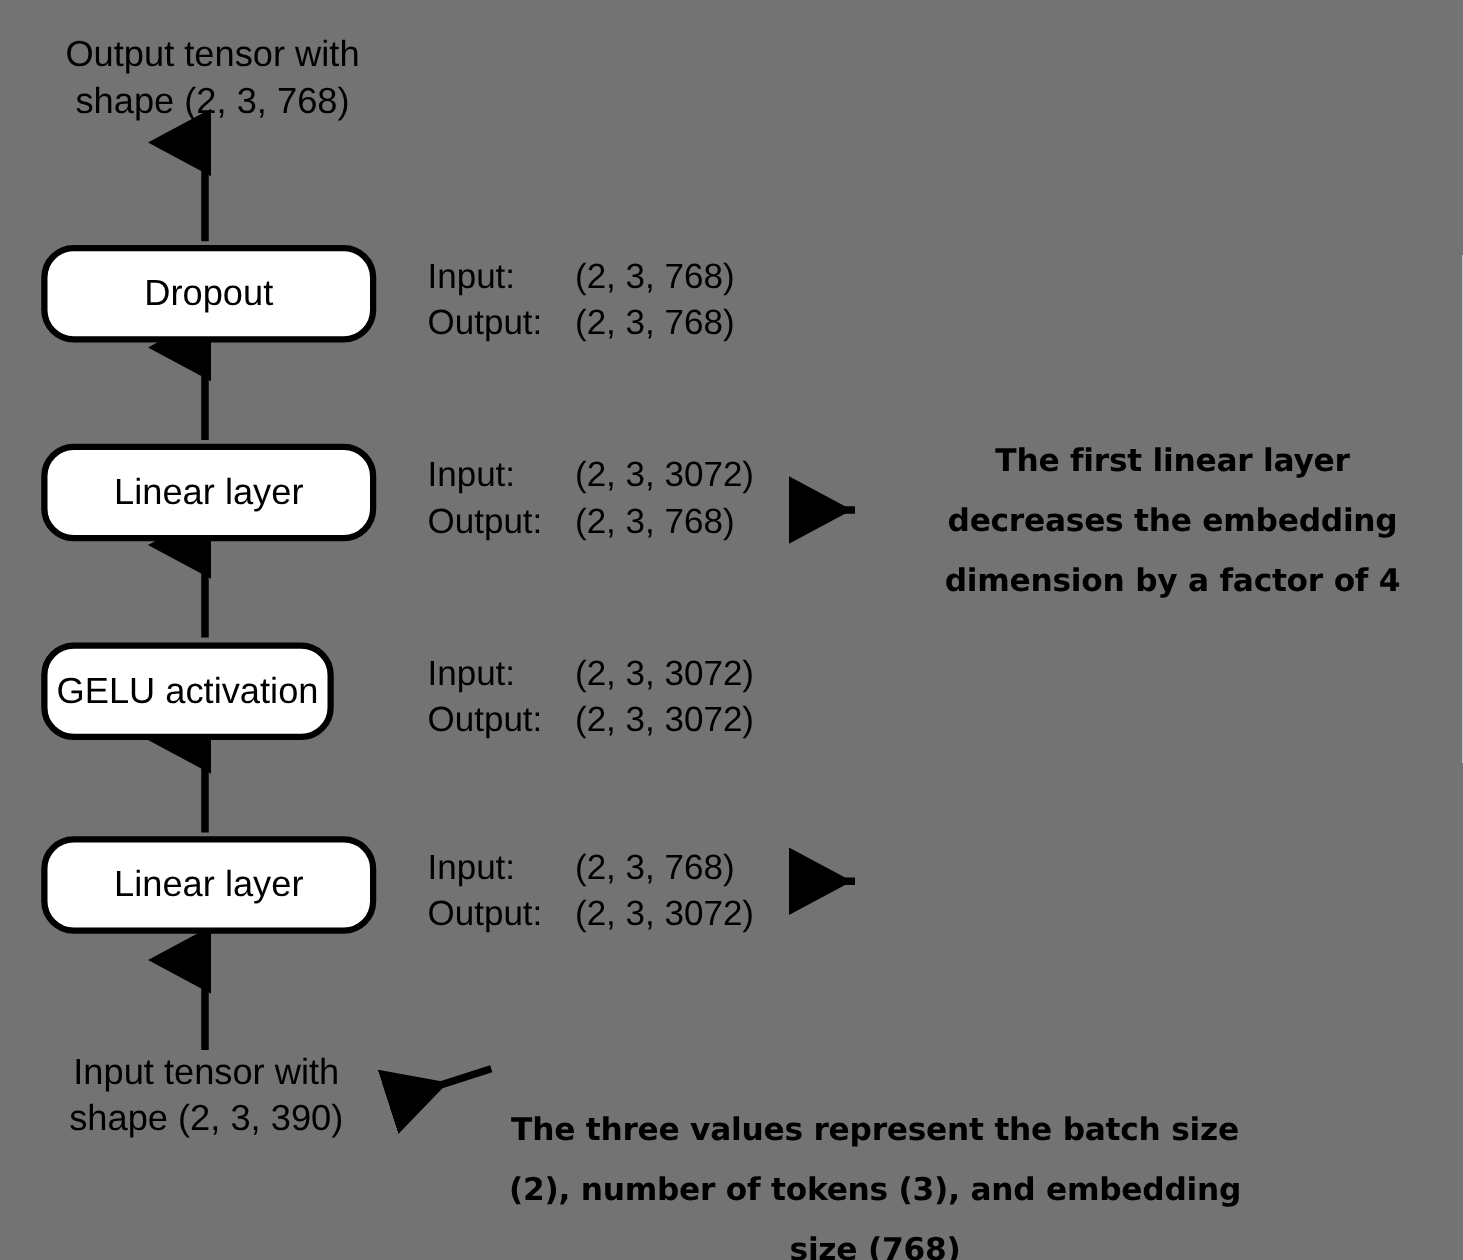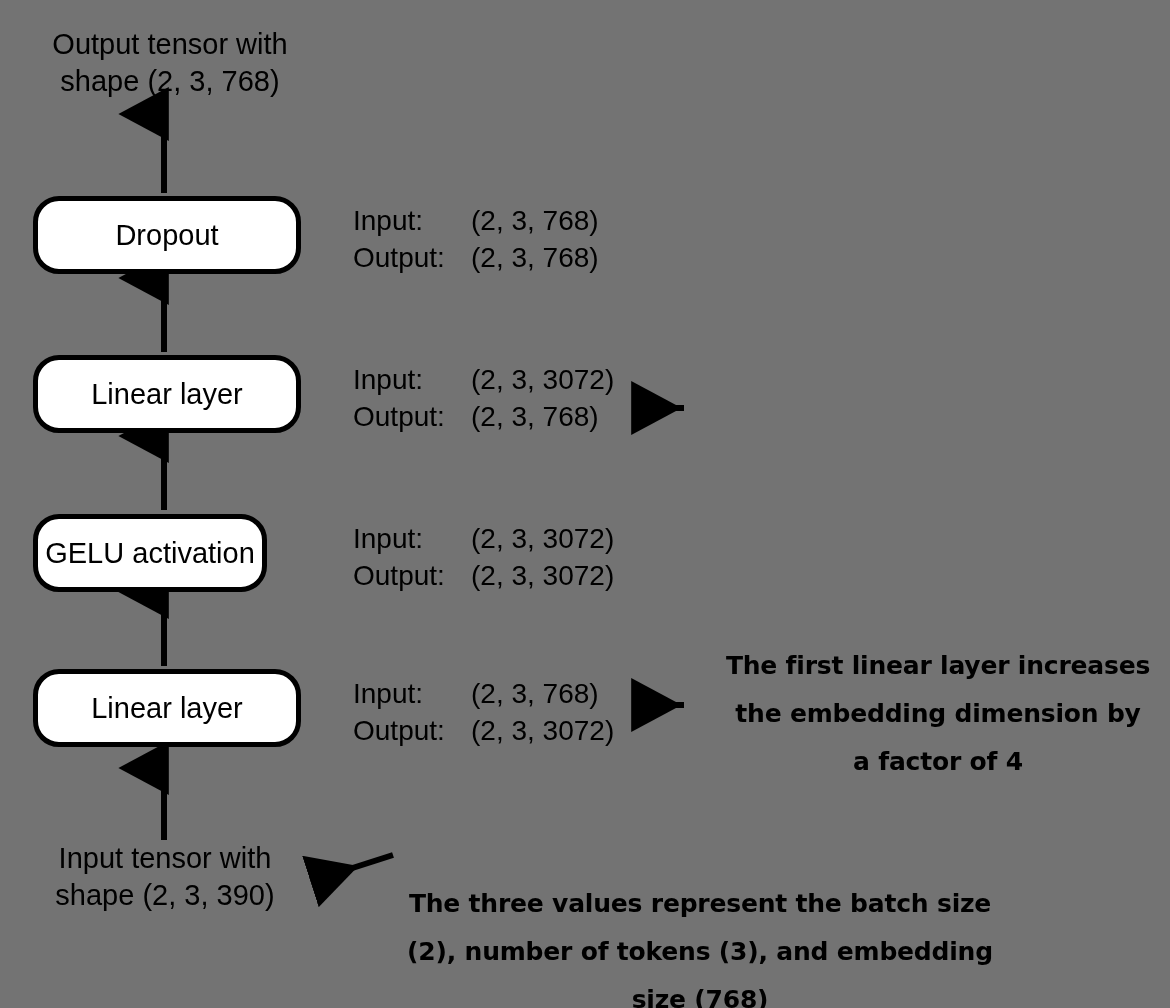--- a/index.html
+++ b/index.html
@@ -52,21 +52,21 @@
 
   
   .io-spec {
     position: absolute;
     font-family: "Liberation Sans", sans-serif;
     font-size: 28px;
     line-height: 1.33;
     color: #000000;
     white-space: nowrap;
   }
-  .io-row { display: block; margin-left: 11px; }
+  .io-row { display: block; }
   .io-key {
     display: inline-block;
     width: 118px;
   }
   .io-val { display: inline-block; }
 
   
   .annotation {
     position: absolute;
     font-family: "DejaVu Sans", sans-serif;
@@ -184,21 +184,21 @@
 
   <div class="io-spec" style="left: 342px; top: 675px;">
     <span class="io-row">
       <span class="io-key">Input:</span><span class="io-val">(2, 3, 768)</span>
     </span>
     <span class="io-row">
       <span class="io-key">Output:</span><span class="io-val">(2, 3, 3072)</span>
     </span>
   </div>
 
-
-  <div class="annotation" style="left: 724px; top: 642px; width: 428px;">The first linear layer increases the embedding dimension by a factor of 4</div>
+  <div class="annotation" style="left: 724px; top: 345px; width: 428px;">The first linear layer decreases the embedding dimension by a factor of 4</div>
+
 
   <div class="tensor-caption abs" style="left: 20px; top: 840px; width: 290px;">Input tensor with
 shape (2, 3, 390)</div>
 
   <div class="annotation" style="left: 404px; top: 880px; width: 592px;">The three values represent the batch size (2), number of tokens (3), and embedding size (768)</div>
 
 </div>
 
 </body></html>

